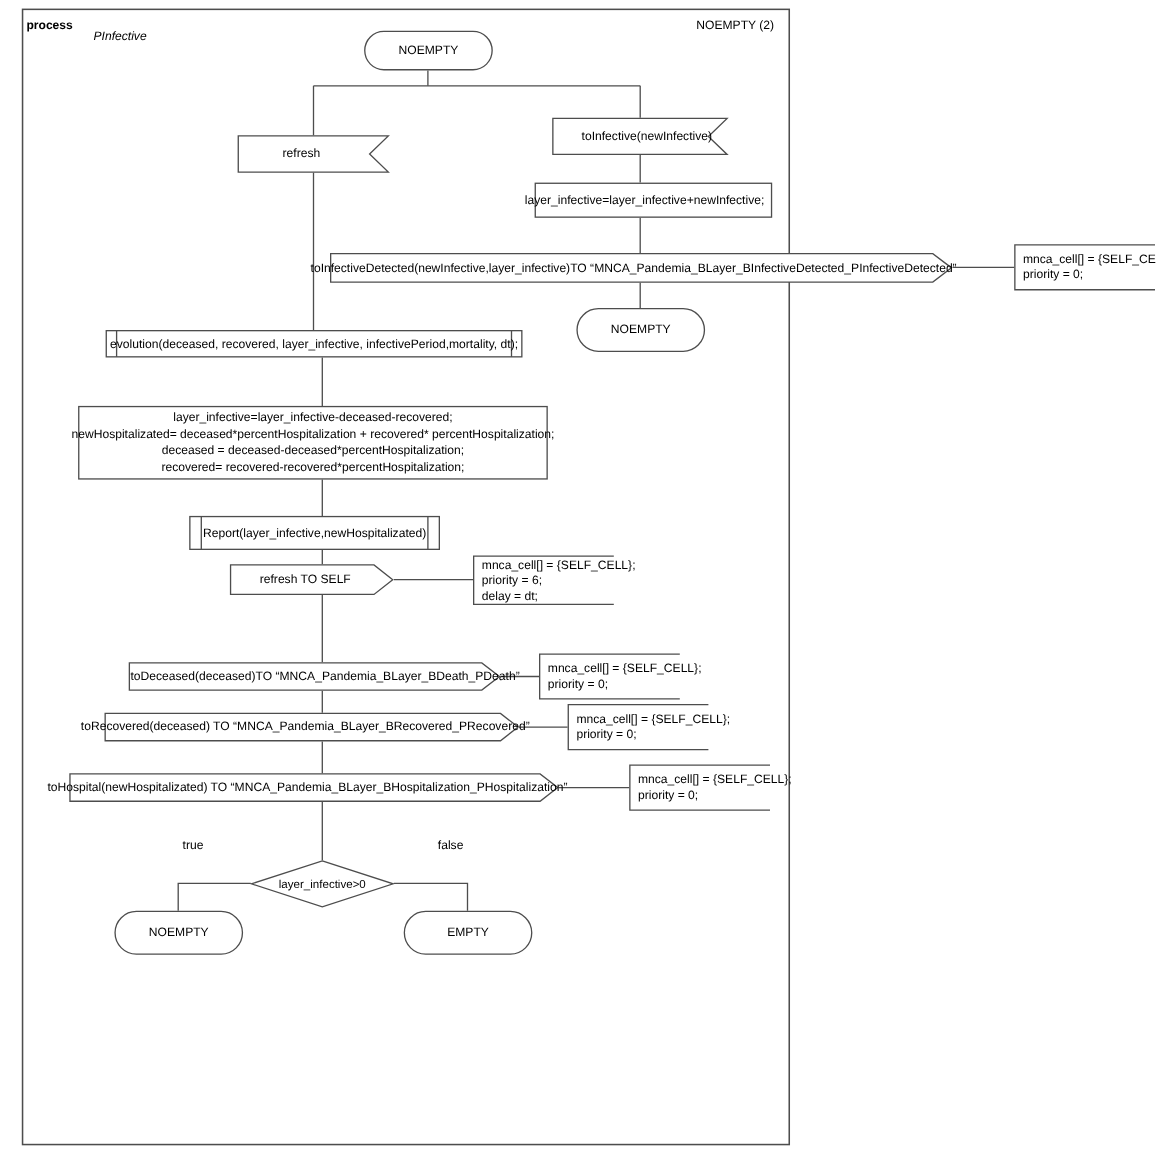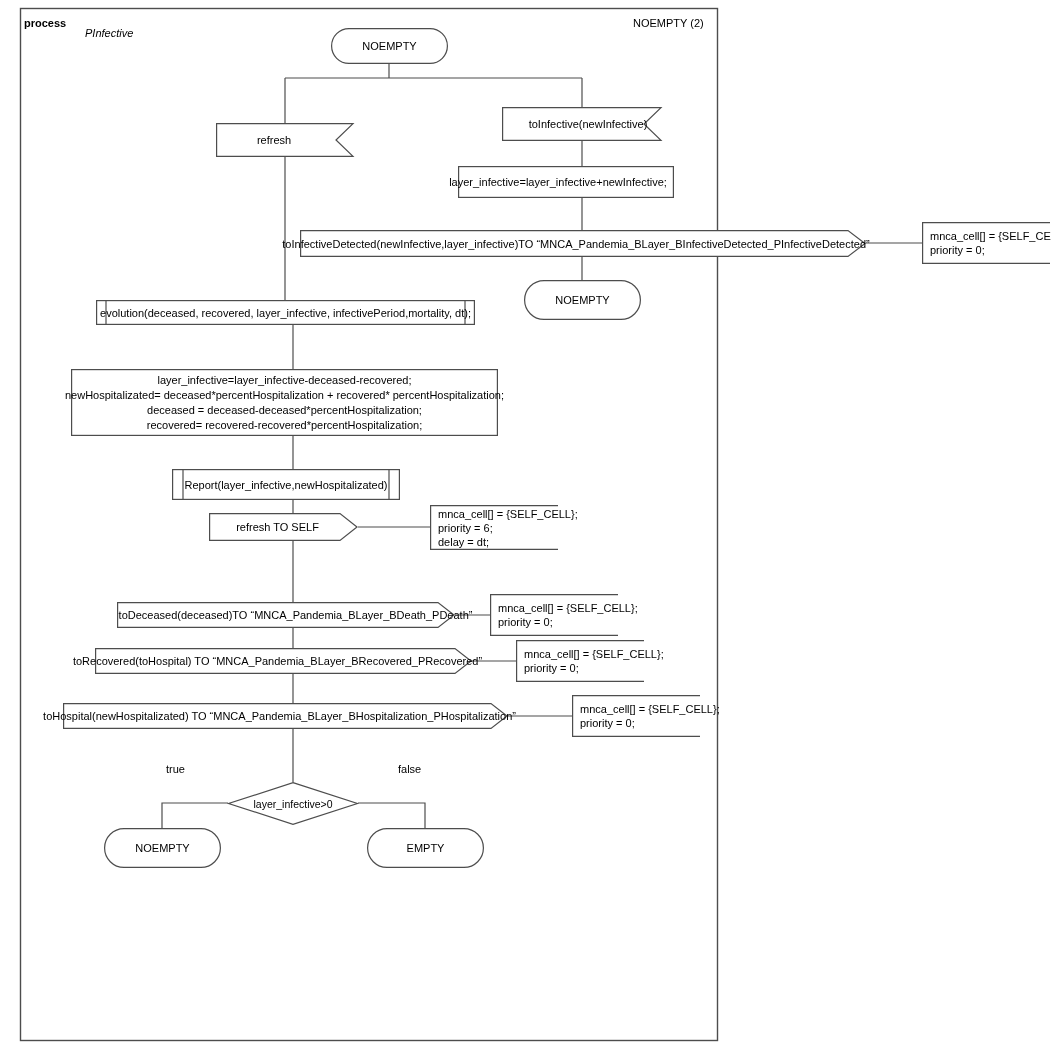--- a/index.html
+++ b/index.html
@@ -74,21 +74,21 @@
   <div class="txt" style="padding-right:26px;">refresh</div>
 </div>
 
 <div class="node" style="left:502px;top:107px;width:160px;height:34px;">
   <svg width="160" height="34" viewBox="0 0 160 34">
     <path class="shape" d="M0.6,0.6 H159 L142,17 L159,33.4 H0.6 Z"></path>
   </svg>
   <div class="txt" style="padding-right:22px;margin-left:15px;">toInfective(newInfective)</div>
 </div>
 
-<div class="node" style="left:458px;top:166px;width:200px;height:32px;">
+<div class="node" style="left:486px;top:166px;width:200px;height:32px;">
   <svg width="216" height="32" viewBox="0 0 216 32">
     <rect class="shape" x="0.6" y="0.6" width="214.8" height="30.8"></rect>
   </svg>
   <div class="txt">layer_infective=layer_infective+newInfective;</div>
 </div>
 
 <div class="node" style="left:300px;top:230px;width:566px;height:27px;">
   <svg width="566" height="27" viewBox="0 0 566 27">
     <path class="shape" d="M0.6,0.6 H548 L565,13.5 L548,26.4 H0.6 Z"></path>
   </svg>
@@ -174,21 +174,21 @@
   <div class="txt" style="flex-direction:column;align-items:flex-start;justify-content:center;">
     <span>mnca_cell[] = {SELF_CELL};</span>
     <span>priority = 0;</span>
   </div>
 </div>
 
 <div class="node" style="left:95px;top:648px;width:377px;height:26px;">
   <svg width="377" height="26" viewBox="0 0 377 26">
     <path class="shape" d="M0.6,0.6 H360 L376,13 L360,25.4 H0.6 Z"></path>
   </svg>
-  <div class="txt" style="padding-right:16px;">toRecovered(toHospital) TO “MNCA_Pandemia_BLayer_BRecovered_PRecovered”</div>
+  <div class="txt" style="padding-right:16px;">toRecovered(deceased) TO “MNCA_Pandemia_BLayer_BRecovered_PRecovered”</div>
 </div>
 
 <div class="node cmt" style="left:516px;top:640px;width:128px;height:42px;">
   <svg width="128" height="42" viewBox="0 0 128 42">
     <path class="shape" d="M128,0.6 H0.6 V41.4 H128"></path>
   </svg>
   <div class="txt" style="flex-direction:column;align-items:flex-start;justify-content:center;">
     <span>mnca_cell[] = {SELF_CELL};</span>
     <span>priority = 0;</span>
   </div>

